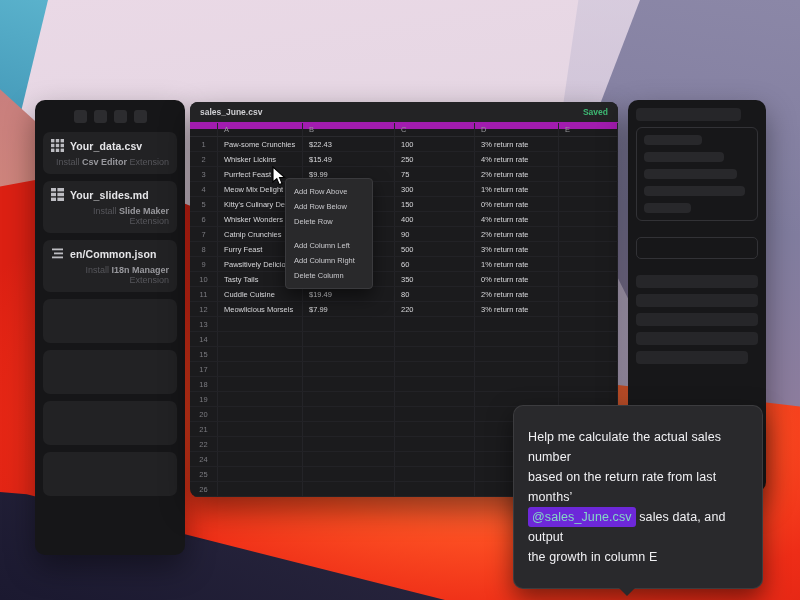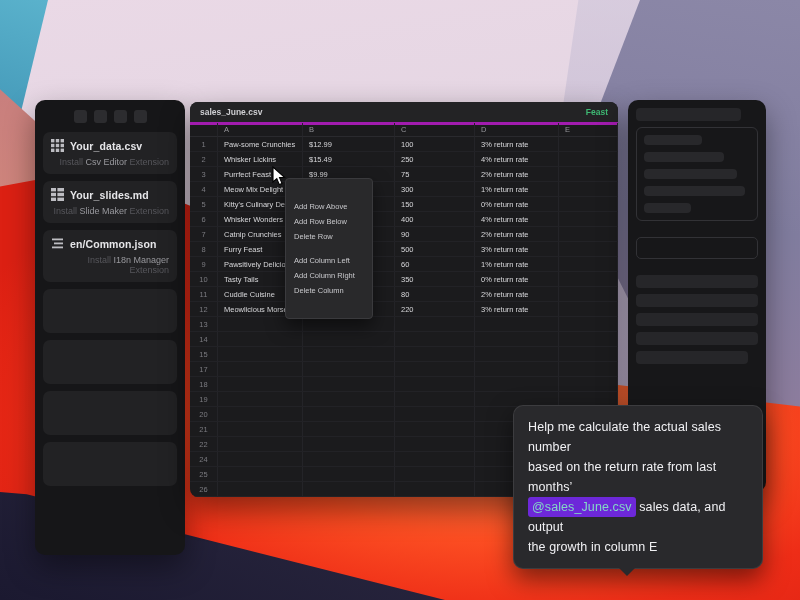--- a/index.html
+++ b/index.html
@@ -33,65 +33,65 @@
   .sidebar{position:absolute;left:35px;top:100px;width:150px;height:455px;
     background:#161618;border-radius:10px;box-shadow:0 12px 30px rgba(0,0,0,.4);
     padding:8px;box-sizing:border-box;}
   .tabs-row{display:flex;justify-content:center;gap:7px;margin:2px 0 9px 0;}
   .tab-sq{width:13px;height:13px;border-radius:3px;background:#2c2c2f;}
   .card{background:#222224;border-radius:7px;margin-bottom:7px;padding:7px 8px;box-sizing:border-box;}
   .card.empty{height:44px;}
   .card .trow{display:flex;align-items:center;gap:6px;}
   .card .fname{color:#e6e6e9;font-size:10.5px;font-weight:bold;letter-spacing:.1px;}
   .card .sub{margin-top:5px;text-align:right;font-size:9px;color:#56565b;}
-  .card .sub b{color:#98989d;font-weight:normal;}
+  .card .sub b{color:#98989d;font-weight:bold;}
   .ficon{width:13px;height:13px;flex:0 0 13px;display:inline-block;}
 
   
   .editor{position:absolute;left:190px;top:102px;width:428px;height:395px;
     background:#1b1b1d;border-radius:8px;box-shadow:0 12px 30px rgba(0,0,0,.45);
     overflow:hidden;}
   .titlebar{height:20px;background:#232325;display:flex;align-items:center;
-    justify-content:space-between;padding:0 10px;border-bottom:3px solid #a21caf;}
+    justify-content:space-between;padding:0 10px;border-bottom:7px solid #a21caf;}
   .titlebar .fn{color:#cfcfd3;font-size:8.5px;font-weight:bold;}
   .titlebar .saved{font-size:8.5px;font-weight:bold;}
   .sheet{position:absolute;top:21px;left:0;right:0;bottom:0;display:flex;flex-direction:column;}
   .srow{display:grid;grid-template-columns:28px 85px 92px 80px 84px 1fr;}
   .sheet-header{height:14px;flex:0 0 14px;}
   .sheet-header .hcell{color:#96969b;font-size:7.5px;display:flex;align-items:center;
     padding-left:6px;border-right:1px solid #242428;border-bottom:1px solid #2a2a2e;}
   .sheet-body{flex:1;display:flex;flex-direction:column;}
   .sheet-body .srow{flex:1;border-bottom:1px solid #222226;}
   .cell{font-size:7.5px;color:#d8d8db;display:flex;align-items:center;
     padding-left:6px;border-right:1px solid #242428;overflow:hidden;white-space:nowrap;}
   .rownum{color:#7b7b80;justify-content:center;padding-left:0;}
 
   
   .ctx{position:absolute;left:95px;top:76px;width:86px;background:#29292b;
     border:1px solid #3a3a3d;border-radius:4px;box-shadow:0 8px 18px rgba(0,0,0,.5);
-    padding:20px 0;z-index:30;}
+    padding:5px 0;z-index:30;}
   .ctx .gap{height:9px;}
   .mi{font-size:7.5px;color:#c8c8cc;padding:3px 8px;}
 
   
   .panel{position:absolute;left:628px;top:100px;width:138px;height:392px;
     background:#171719;border-radius:10px;box-shadow:0 12px 30px rgba(0,0,0,.4);
     padding:8px;box-sizing:border-box;}
   .skbar{height:13px;border-radius:4px;background:#262629;margin-bottom:6px;}
   .sk-box{border:1px solid #323236;border-radius:6px;padding:7px;margin-bottom:16px;}
   .sk-box .skbar{height:10px;margin-bottom:7px;background:#28282b;}
   .sk-box .skbar:last-child{margin-bottom:0;}
   .sk-input{border:1px solid #323236;border-radius:5px;height:20px;margin-bottom:16px;}
   .w44{width:44%;} .w55{width:55%;} .w75{width:75%;} .w86{width:86%;}
   .w88{width:88%;} .w92{width:92%;} .w95{width:95%;} .w100{width:100%;}
 
   
   .tooltip{position:absolute;left:513px;top:405px;width:250px;box-sizing:border-box;
     background:#29292c;border:1px solid rgba(255,255,255,.09);border-radius:10px;
-    padding:11px 14px;z-index:40;box-shadow:0 10px 24px rgba(0,0,0,.5);}
+    padding:21px 14px;z-index:40;box-shadow:0 10px 24px rgba(0,0,0,.5);}
   .tooltip .tl{color:#f1f1f4;font-size:12.5px;line-height:20px;letter-spacing:.1px;}
   .chip{display:inline-block;border-radius:3px;padding:0 4px;font-size:12.5px;}
   .tail{position:absolute;left:104px;bottom:-8px;width:0;height:0;
     border-left:9px solid transparent;border-right:9px solid transparent;
     border-top:9px solid #29292c;}
 
   
   .cursor{position:absolute;left:272px;top:166px;z-index:50;}
 </style>
 </head>
@@ -165,36 +165,36 @@
       <div class="card empty"></div>
       <div class="card empty"></div>
       <div class="card empty"></div>
       <div class="card empty"></div>
     </div>
 </div>
 
 <div class="editor">
   <div class="titlebar">
     <span class="fn">sales_June.csv</span>
-    <span class="saved" style="color: rgb(62, 184, 115);">Feast</span>
+    <span class="saved" style="color: rgb(62, 184, 115);">Saved</span>
   </div>
   <div class="sheet">
     <div class="srow sheet-header" id="sheet-header">
       <div class="hcell rownum"></div>
     <div class="hcell">A</div>
         <div class="hcell">B</div>
         <div class="hcell">C</div>
         <div class="hcell">D</div>
         <div class="hcell">E</div>
       </div>
     <div class="sheet-body" id="sheet-body">
         <div class="srow">
           <div class="cell rownum">1</div>
           <div class="cell">Paw-some Crunchies</div>
-          <div class="cell">$12.99</div>
+          <div class="cell">$22.43</div>
           <div class="cell">100</div>
           <div class="cell">3% return rate</div>
           <div class="cell"></div>
         </div>
         <div class="srow">
           <div class="cell rownum">2</div>
           <div class="cell">Whisker Lickins</div>
           <div class="cell">$15.49</div>
           <div class="cell">250</div>
           <div class="cell">4% return rate</div>

